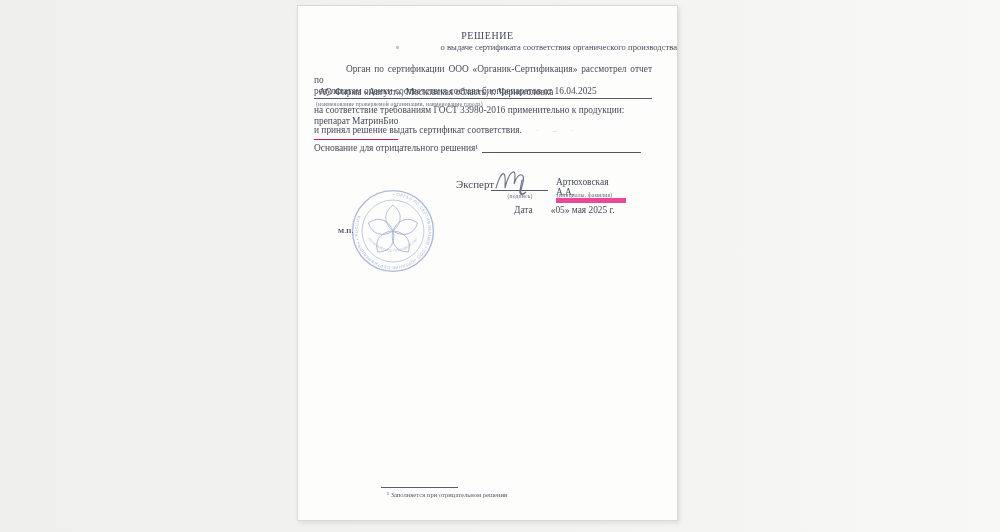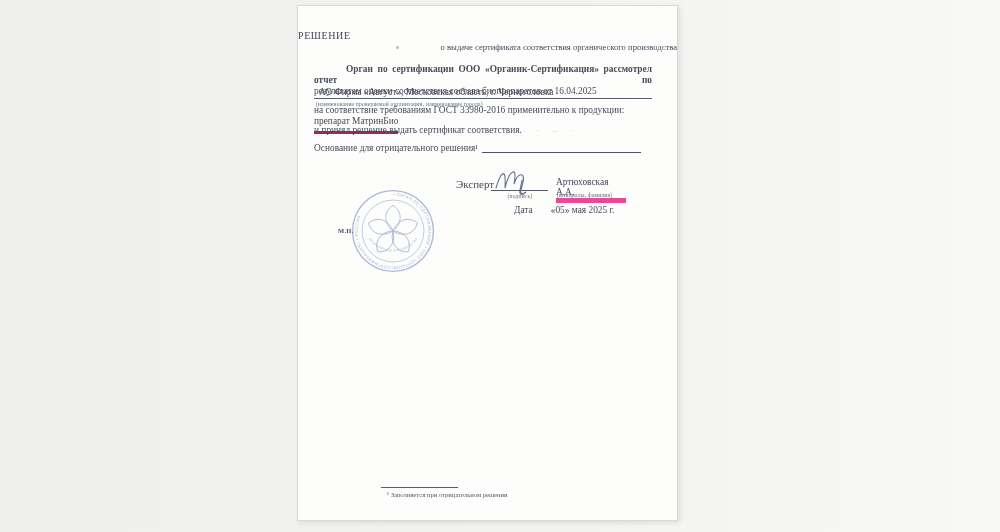--- a/index.html
+++ b/index.html
@@ -14,43 +14,43 @@
     left: 297px; top: 5px;
     width: 381px; height: 516px;
     background: #fdfdfc;
     border: 1px solid #d9d9d6;
     box-shadow: 2px 2px 5px rgba(0,0,0,0.09);
     color: #474b5a;
   }
   .abs { position: absolute; }
   .title {
     left: 0; top: 24px; width: 100%;
-    text-align: left;
+    text-align: center;
     font-size: 10px; letter-spacing: 0.6px;
     color: #42465a;
   }
   .subtitle {
     left: 0; top: 36px; width: 100%;
     text-align: right;
     font-size: 8.6px;
   }
   .bodytext { font-size: 9.4px; line-height: 11px; }
   .intro { left: 16px; top: 58px; width: 338px; }
-  .intro .l1 { text-align: justify; text-align-last: justify; text-indent: 32px; font-weight: bold; }
+  .intro .l1 { text-align: justify; text-align-last: justify; text-indent: 32px; }
   .orgline {
     left: 16px; top: 81px; width: 338px;
     border-bottom: 1px solid #585c6a;
     padding-left: 5px; padding-bottom: 1px;
     font-size: 9.4px;
   }
   .tinycap { font-size: 5.6px; color: #666a7a; letter-spacing: 0.2px; }
   .orgcap { left: 18px; top: 95px; }
   .compliance { left: 16px; top: 99px; width: 338px; }
   .product { left: 16px; top: 109.5px; }
-  .product span { border-bottom: 3px solid #be185d; padding-bottom: 5px; }
+  .product span { border-bottom: 1px solid #be185d; padding-bottom: 13px; }
   .decision { left: 16px; top: 119px; width: 338px; }
   .artifact { left: 238px; top: 120px; font-size: 8px; color: #c8c8ce; letter-spacing: 6px; }
   .basisrow {
     left: 16px; top: 136px; width: 327px;
     display: flex; align-items: flex-end;
     font-size: 9.4px;
     font-family: Liberation Serif, serif;
   }
   .basisrow .fill {
     flex: 1 1 auto; height: 11px; margin-left: 4px;

